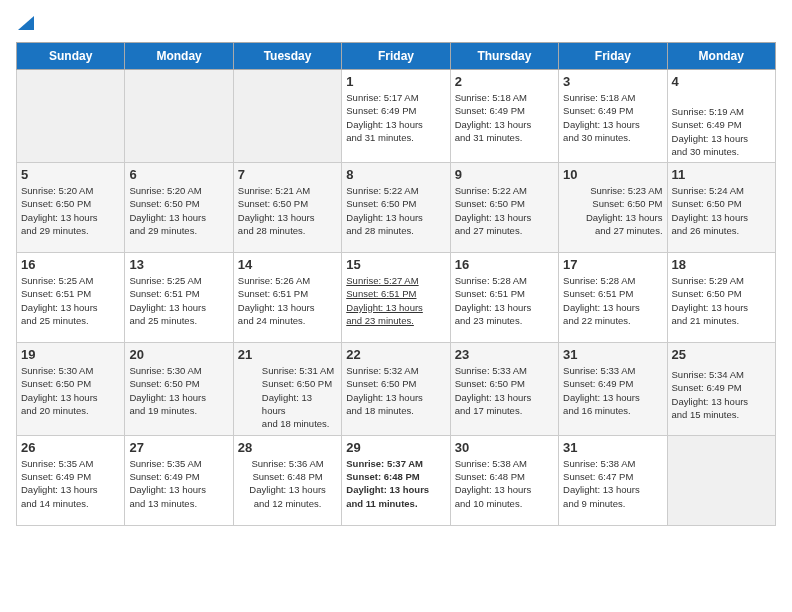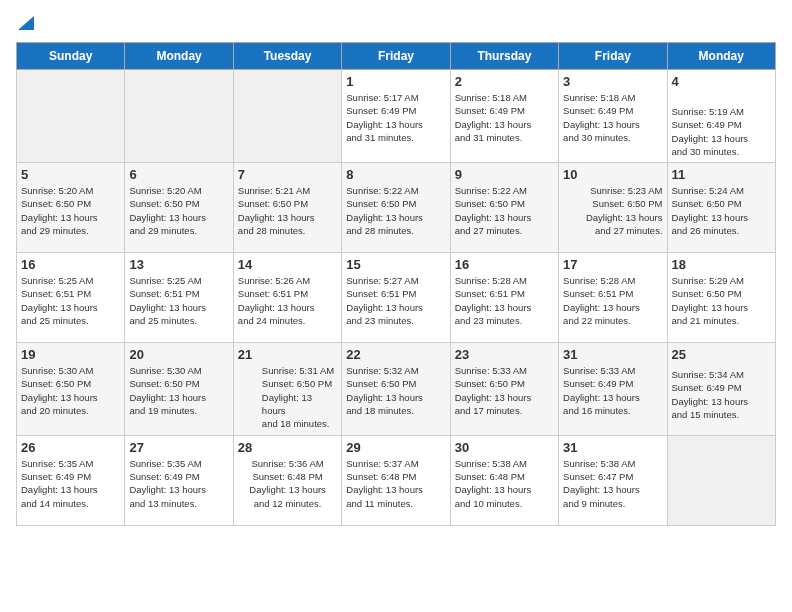--- a/index.html
+++ b/index.html
@@ -221,21 +221,21 @@
         </td>
         <td>
           <div class="day-number">14</div>
           <div class="day-info" style="white-space: pre-line;">Sunrise: 5:26 AM
 Sunset: 6:51 PM
 Daylight: 13 hours
 and 24 minutes.</div>
         </td>
         <td>
           <div class="day-number">15</div>
-          <div class="day-info" style="white-space: pre-line;">Sunrise: 5:27 AM
+          <div class="day-info" style="white-space: pre-line; text-decoration: underline;">Sunrise: 5:27 AM
 Sunset: 6:51 PM
 Daylight: 13 hours
 and 23 minutes.</div>
         </td>
         <td>
           <div class="day-number">16</div>
           <div class="day-info" style="white-space: pre-line;">Sunrise: 5:28 AM
 Sunset: 6:51 PM
 Daylight: 13 hours
 and 23 minutes.</div>
@@ -323,21 +323,21 @@
         </td>
         <td>
           <div class="day-number">28</div>
           <div class="day-info" style="white-space: pre-line; text-align: center;">Sunrise: 5:36 AM
 Sunset: 6:48 PM
 Daylight: 13 hours
 and 12 minutes.</div>
         </td>
         <td>
           <div class="day-number">29</div>
-          <div class="day-info" style="white-space: pre-line;">Sunrise: 5:37 AM
+          <div class="day-info" style="white-space: pre-line; font-weight: bold;">Sunrise: 5:37 AM
 Sunset: 6:48 PM
 Daylight: 13 hours
 and 11 minutes.</div>
         </td>
         <td>
           <div class="day-number">30</div>
           <div class="day-info" style="white-space: pre-line;">Sunrise: 5:38 AM
 Sunset: 6:48 PM
 Daylight: 13 hours
 and 10 minutes.</div>

